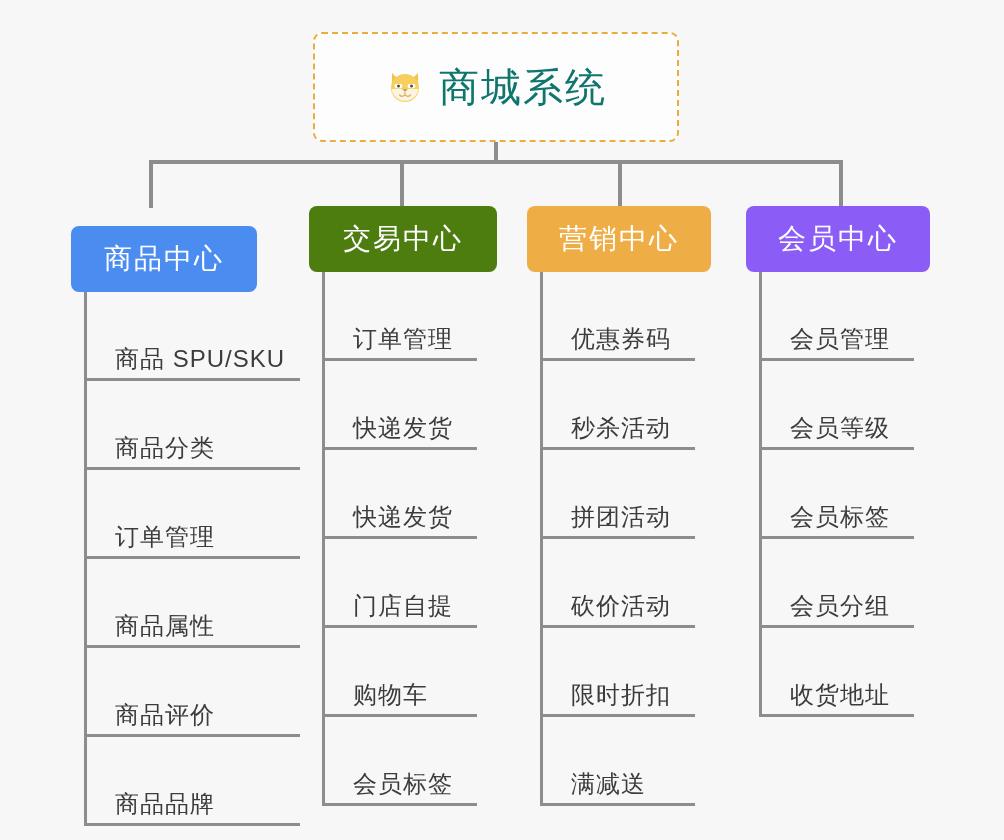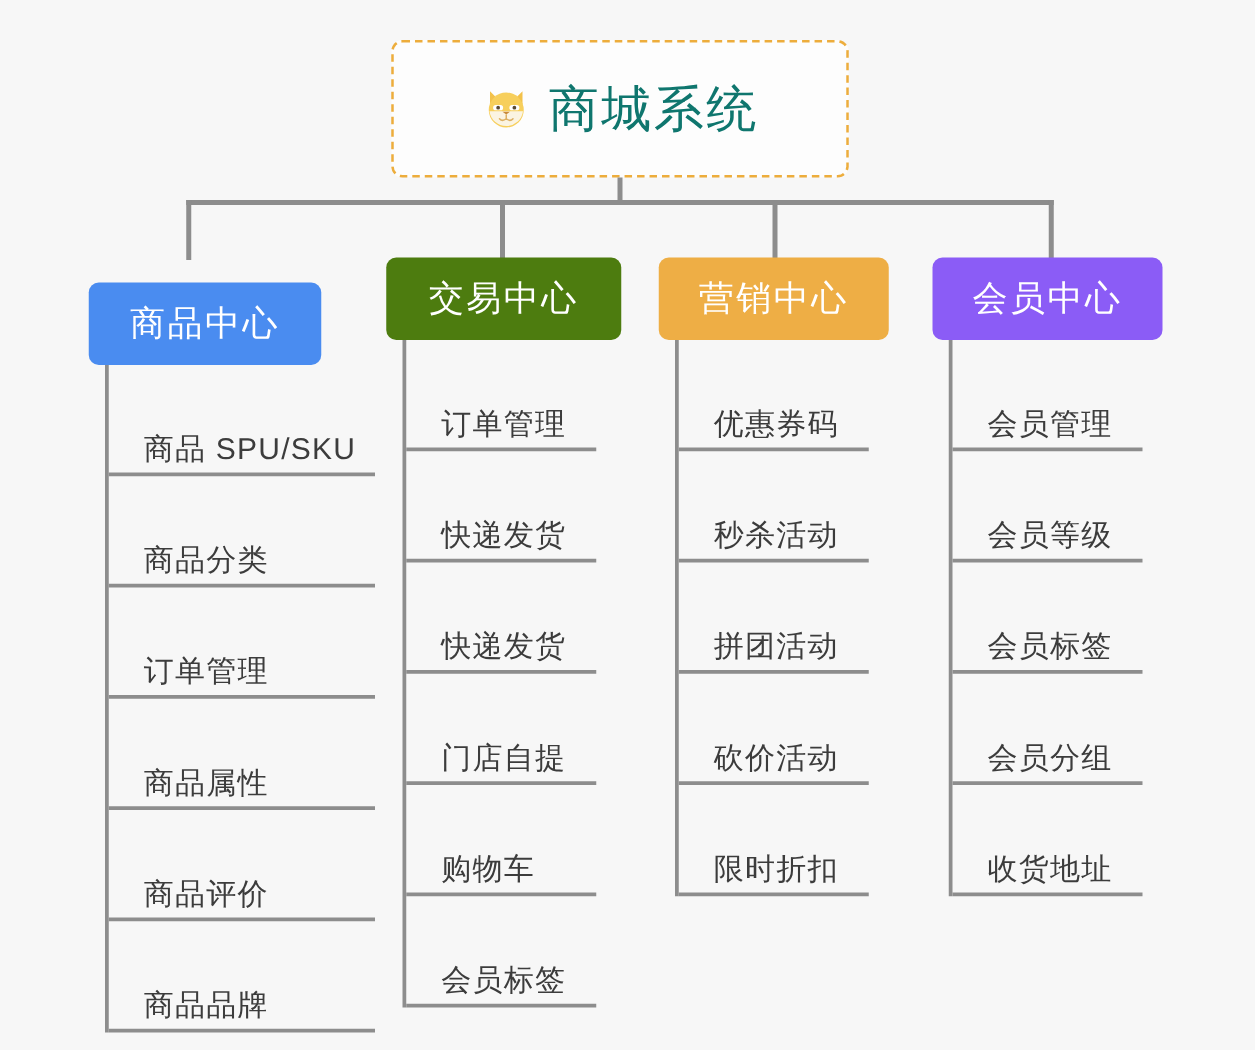--- a/index.html
+++ b/index.html
@@ -222,20 +222,24 @@
             <span class="leaf-rule" style="width: 152px;"></span>
           </div>
           <div class="leaf">
             <span class="leaf-label">砍价活动</span>
             <span class="leaf-rule" style="width: 152px;"></span>
           </div>
           <div class="leaf">
             <span class="leaf-label">限时折扣</span>
             <span class="leaf-rule" style="width: 152px;"></span>
           </div>
+          <div class="leaf">
+            <span class="leaf-label">满减送</span>
+            <span class="leaf-rule" style="width: 152px;"></span>
+          </div>
         </div>
       </div>
       <div class="column" style="left: 746px;">
         <div class="col-header" style="background: #8b5cf6; width: 184px;">会员中心</div>
         <div class="branch">
           <div class="leaf">
             <span class="leaf-label">会员管理</span>
             <span class="leaf-rule" style="width: 152px;"></span>
           </div>
           <div class="leaf">

